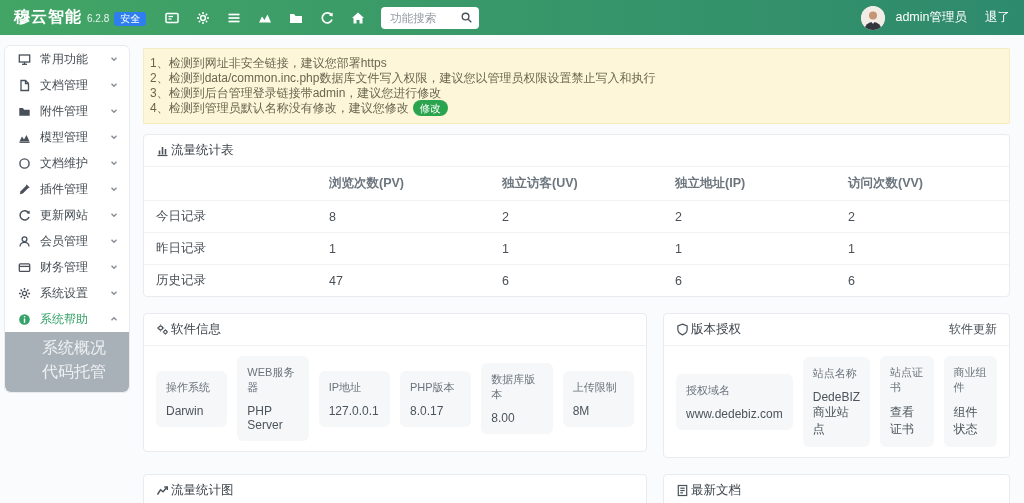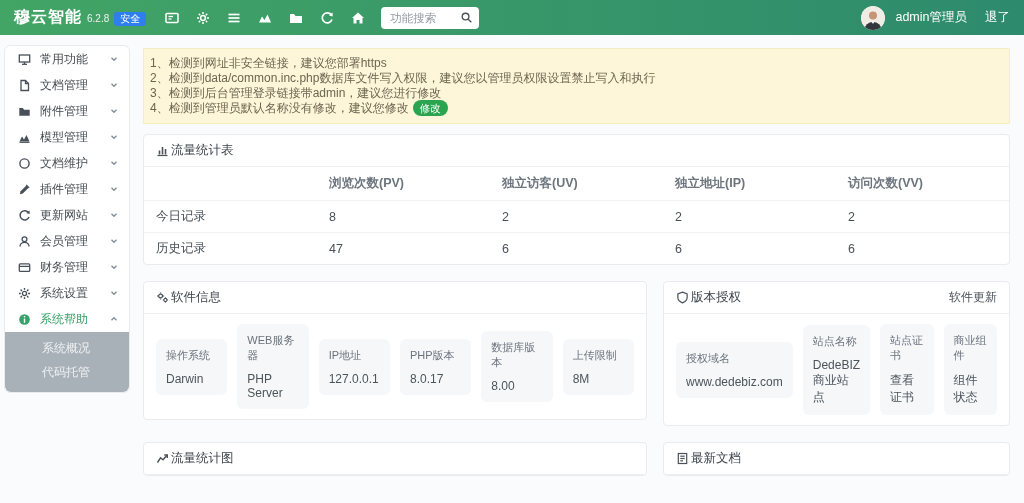--- a/index.html
+++ b/index.html
@@ -25,21 +25,21 @@
   .username { color:#fff; font-size:12.5px; }
   .logout { color:#fff; font-size:12.5px; margin-left:8px; cursor:pointer; }
   
   .sidebar { position:absolute; left:4px; top:45px; width:126px; background:#fff;
              border:1px solid #e9ebee; border-radius:6px; }
   .side-item { height:26px; display:flex; align-items:center; padding:0 10px 0 13px;
                font-size:12px; color:#454c52; cursor:pointer; gap:9px; }
   .side-item .lbl { flex:1; }
   .side-item.active { color:#35a268; }
   .submenu { background:#a9b1b8; border-radius:0 0 6px 6px; padding:4px 0 8px; }
-  .sub-item { height:24px; line-height:24px; padding-left:37px; font-size:12px;
+  .sub-item { height:24px; line-height:24px; padding-left:37px; font-size:16px;
               color:#eef1f3; cursor:pointer; }
   
   .main { position:absolute; left:143px; top:48px; width:867px; }
   .alert { background:#fdf6d9; border:1px solid #f5ecc6; border-radius:1px;
            padding:7px 6px; color:#6b6650; font-size:12px; }
   .alert-line { line-height:15px; }
   .badge-green { background:#2aa44e; color:#fff; font-size:10.5px; padding:2px 7px;
                  border-radius:9px; margin-left:4px; cursor:pointer; }
   .panel { background:#fff; border:1px solid #e9ebee; border-radius:4px; margin-top:10px; }
   .panel-head { display:flex; align-items:center; gap:2px; padding:7px 12px;
@@ -306,20 +306,27 @@
       </thead>
       <tbody>
         <tr>
           <td>今日记录</td>
           <td>8</td>
           <td>2</td>
           <td>2</td>
           <td>2</td>
         </tr>
         <tr>
+          <td>昨日记录</td>
+          <td>1</td>
+          <td>1</td>
+          <td>1</td>
+          <td>1</td>
+        </tr>
+        <tr>
           <td>历史记录</td>
           <td>47</td>
           <td>6</td>
           <td>6</td>
           <td>6</td>
         </tr>
       </tbody>
     </table>
   </div>
 

